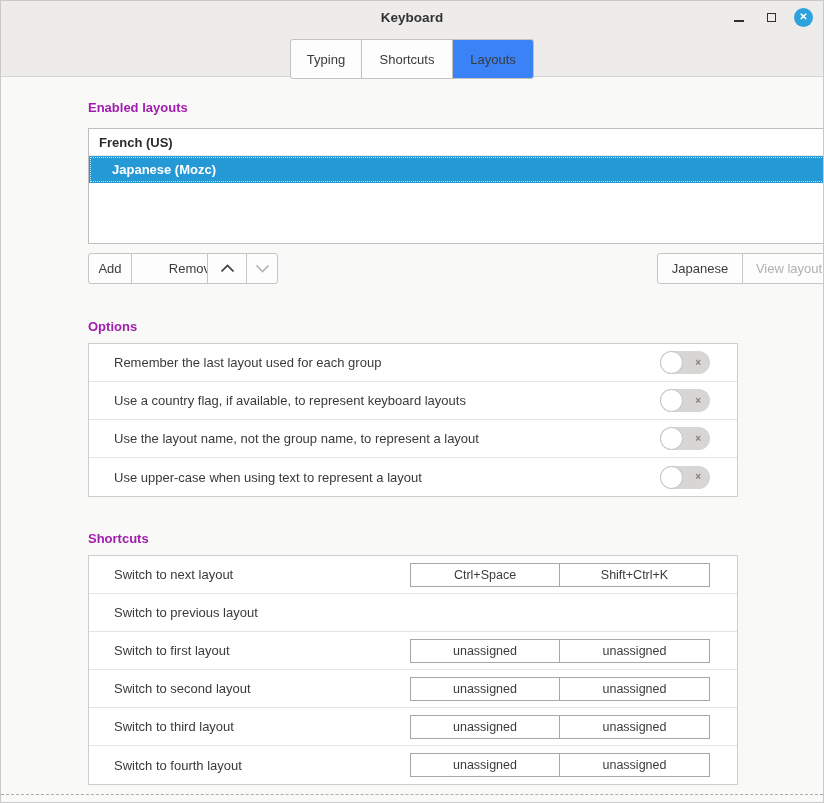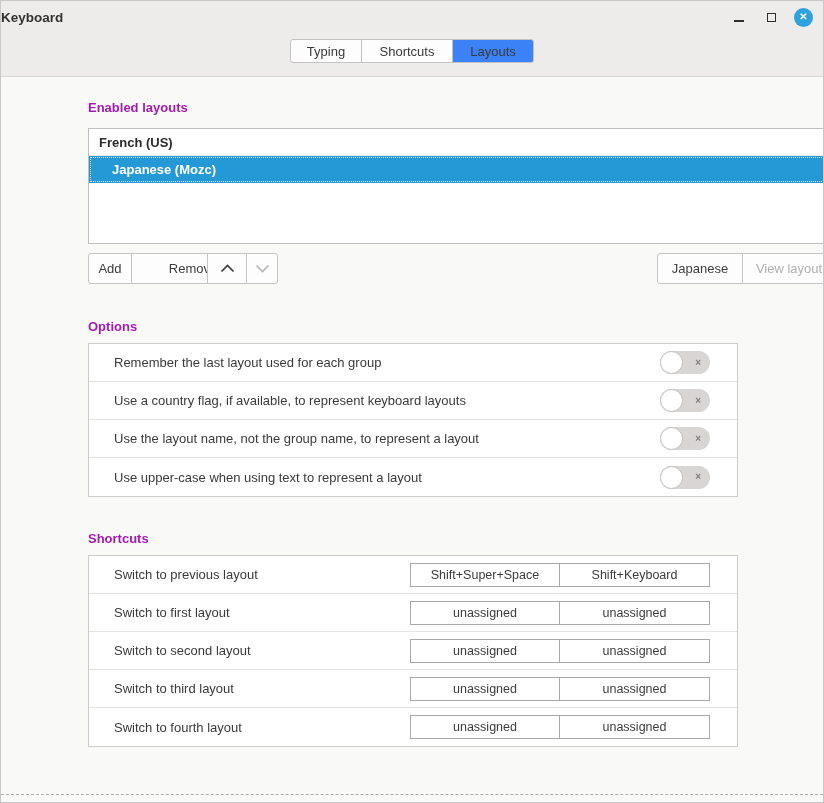--- a/index.html
+++ b/index.html
@@ -8,33 +8,33 @@
 
   .window {
     position: relative; width: 824px; height: 803px;
     background: #f9f9f8; border: 1px solid #c9c9c9; overflow: hidden;
   }
 
   
   .header { height: 76px; background: #edeceb; border-bottom: 1px solid #d6d5d4; }
   .titlebar { position: relative; height: 32px; }
   .title {
-    position: absolute; left: 0; right: 0; top: 9px; text-align: left;
+    position: absolute; left: 0; right: 0; top: 9px; text-align: center;
     font-size: 13.5px; font-weight: 700; color: #333;
   }
   .controls { position: absolute; right: 10px; top: 0; height: 32px; display: flex; align-items: center; gap: 14px; }
   .ctrl { display: inline-flex; align-items: center; justify-content: center; width: 18px; height: 18px; cursor: default; }
   .minbar { width: 10px; height: 1.5px; background: #2f2f2f; margin-top: 8px; }
   .maxbox { width: 9px; height: 9px; border: 1.2px solid #2f2f2f; background: transparent; }
   .ctrl.close { width: 19px; height: 19px; border-radius: 50%; background: #2ea2dd; }
   .close-x { color: #fff; font-size: 10px; font-weight: 700; line-height: 1; }
 
   .tabs { display: flex; justify-content: center; margin-top: 6px; }
   .tab {
-    height: 24px; font-family: "Liberation Sans", sans-serif; font-size: 13px; color: #3a3a3a;
+    height: 40px; font-family: "Liberation Sans", sans-serif; font-size: 13px; color: #3a3a3a;
     background: #fdfdfd; border: 1px solid #c3c2c1; margin-left: -1px; cursor: default;
   }
   .tab:first-child { border-radius: 3px 0 0 3px; margin-left: 0; }
   .tab:last-child { border-radius: 0 3px 3px 0; }
   .tab.t1 { width: 72px; }
   .tab.t2 { width: 92px; }
   .tab.t3 { width: 82px; }
   .tab.active { background: #3b82f6; }
 
   
@@ -197,25 +197,28 @@
           <span class="knob"></span>
           <span class="toggle-x">×</span>
         </div>
       </div>
     </div>
 
     <div class="section-label lbl3">Shortcuts</div>
 
     <div class="box">
       <div class="row">
+        <span class="row-label">Switch to next layout</span>
+        <div class="kb-group">
+          <button class="kb k1">Ctrl+Space</button>
+          <button class="kb k2">Shift+Ctrl+K</button>
+        </div>
+      </div>
+      <div class="row">
         <span class="row-label">Switch to previous layout</span>
-        <div class="kb-group">
-          <button class="kb k1">Shift+Super+Space</button>
-          <button class="kb k2">Shift+Keyboard</button>
-        </div>
       </div>
       <div class="row">
         <span class="row-label">Switch to first layout</span>
         <div class="kb-group">
           <button class="kb k1">unassigned</button>
           <button class="kb k2">unassigned</button>
         </div>
       </div>
       <div class="row">
         <span class="row-label">Switch to second layout</span>

